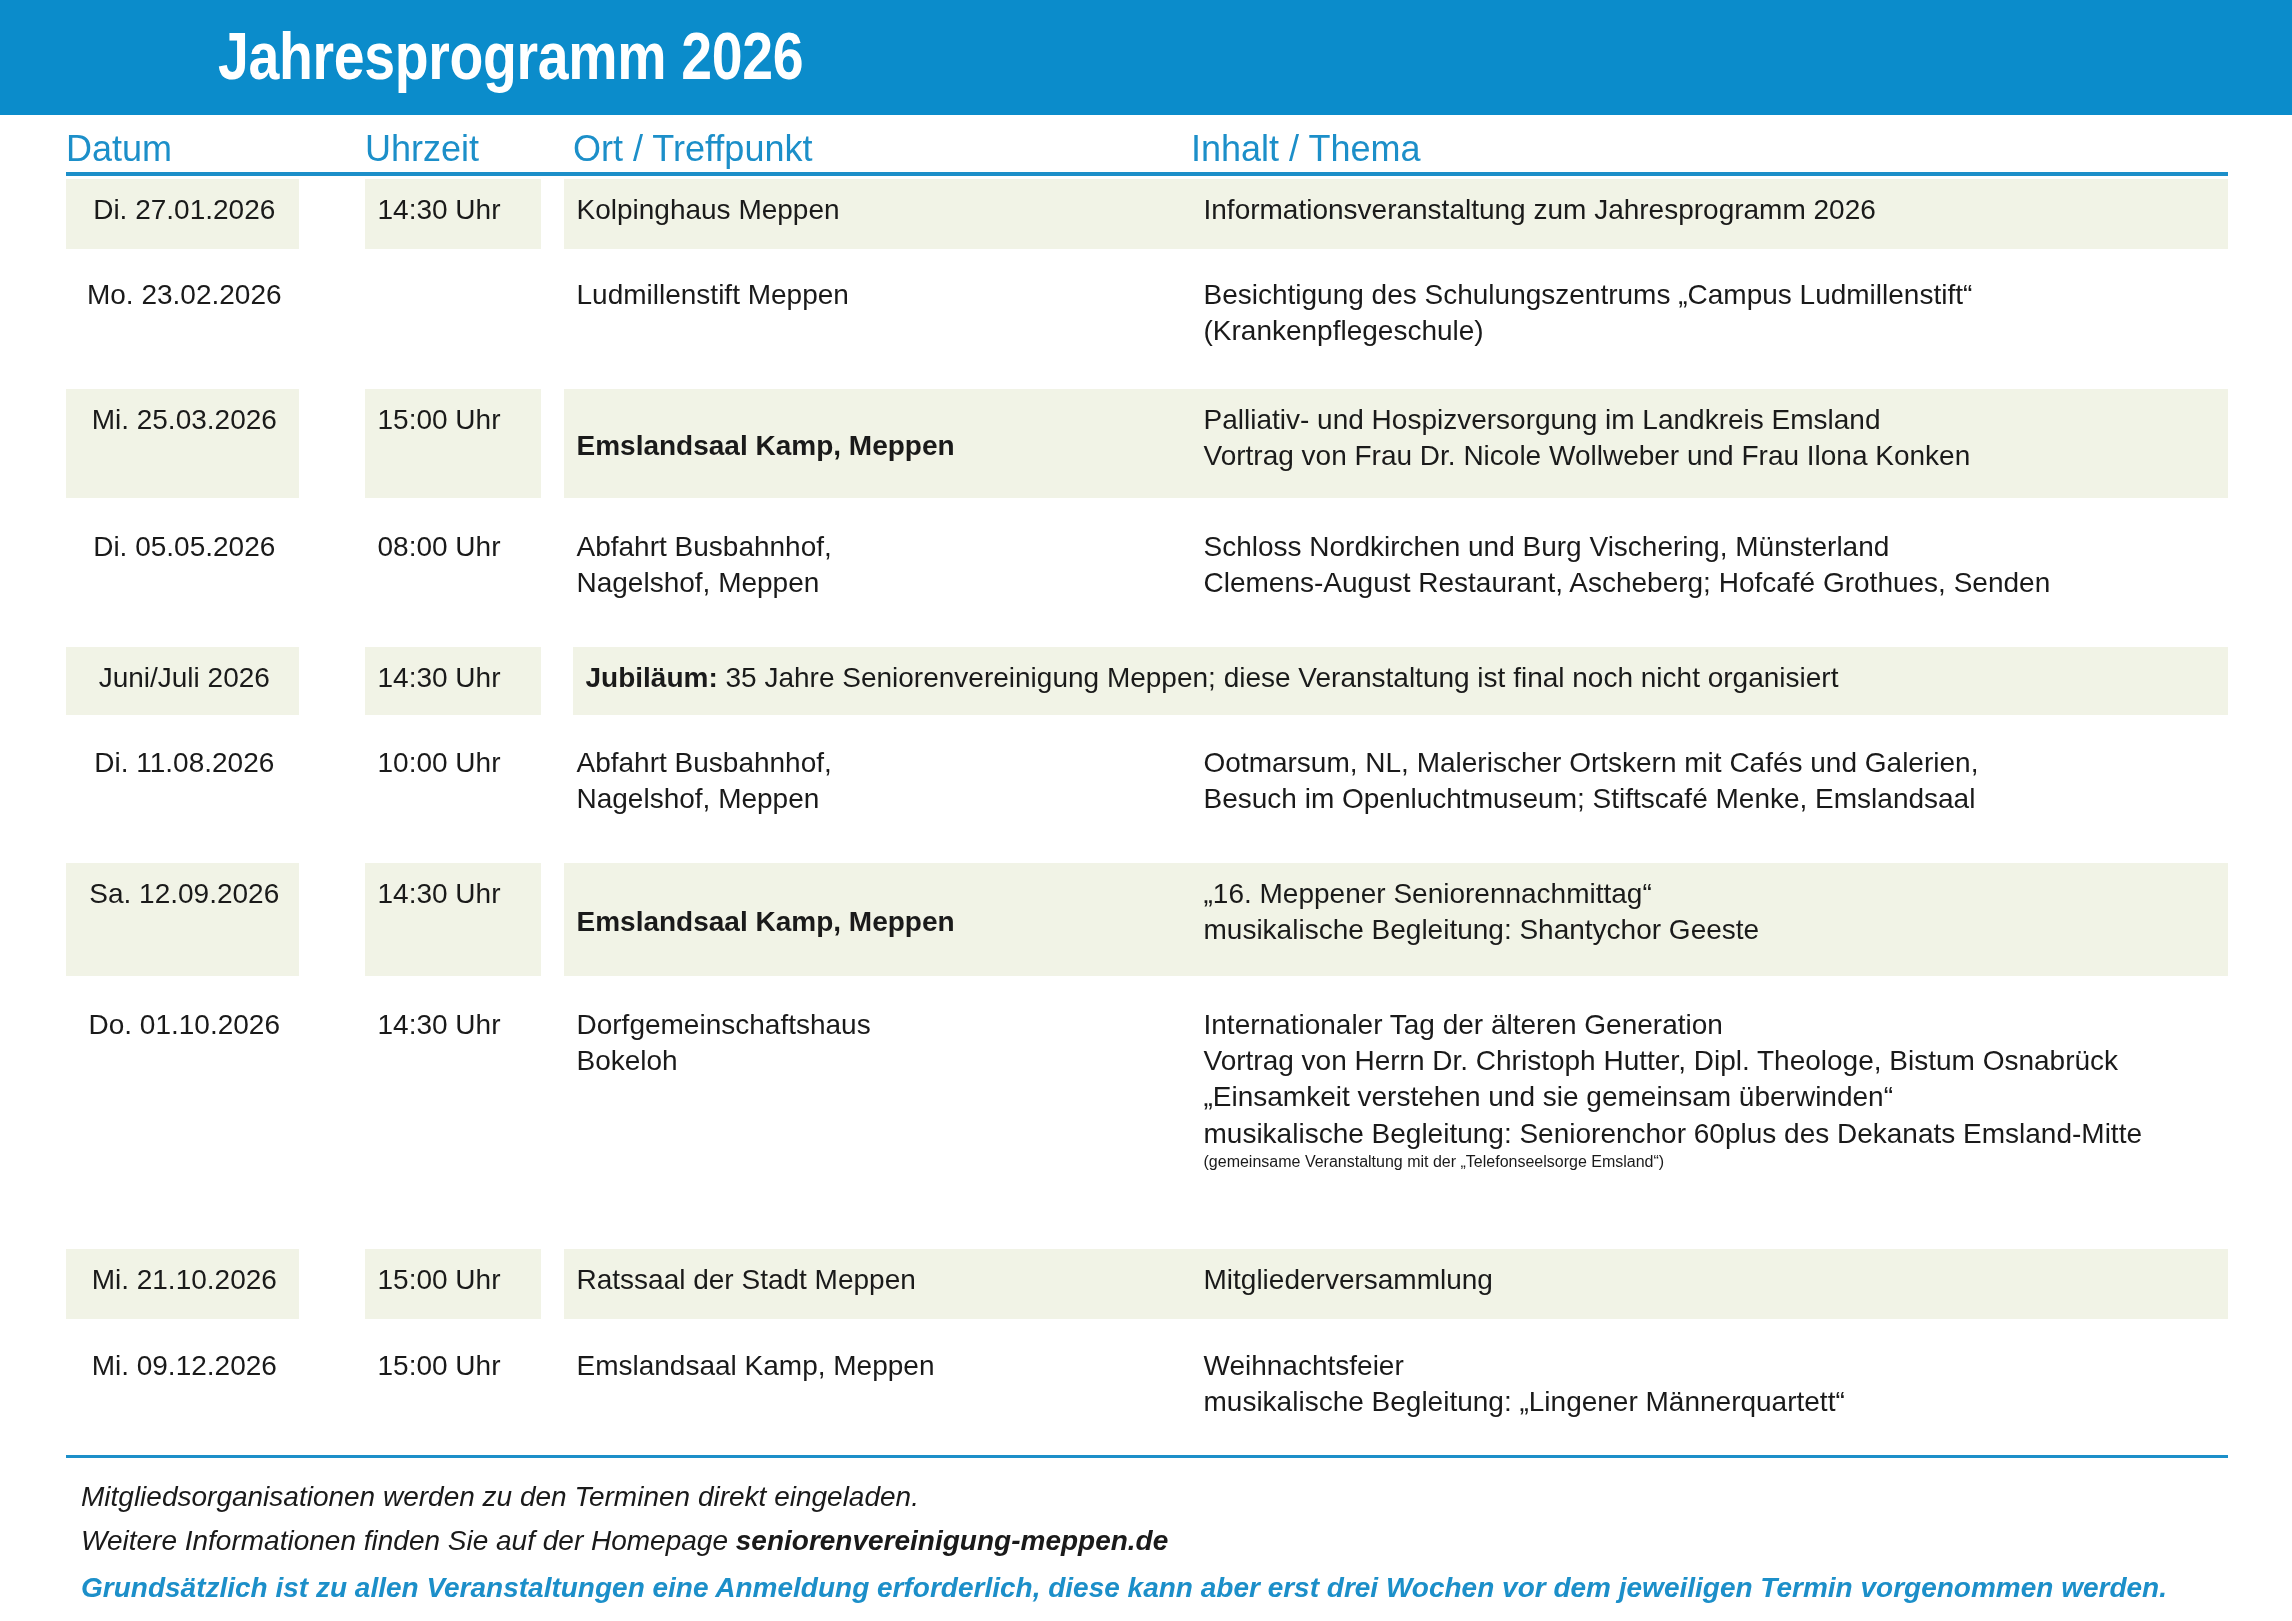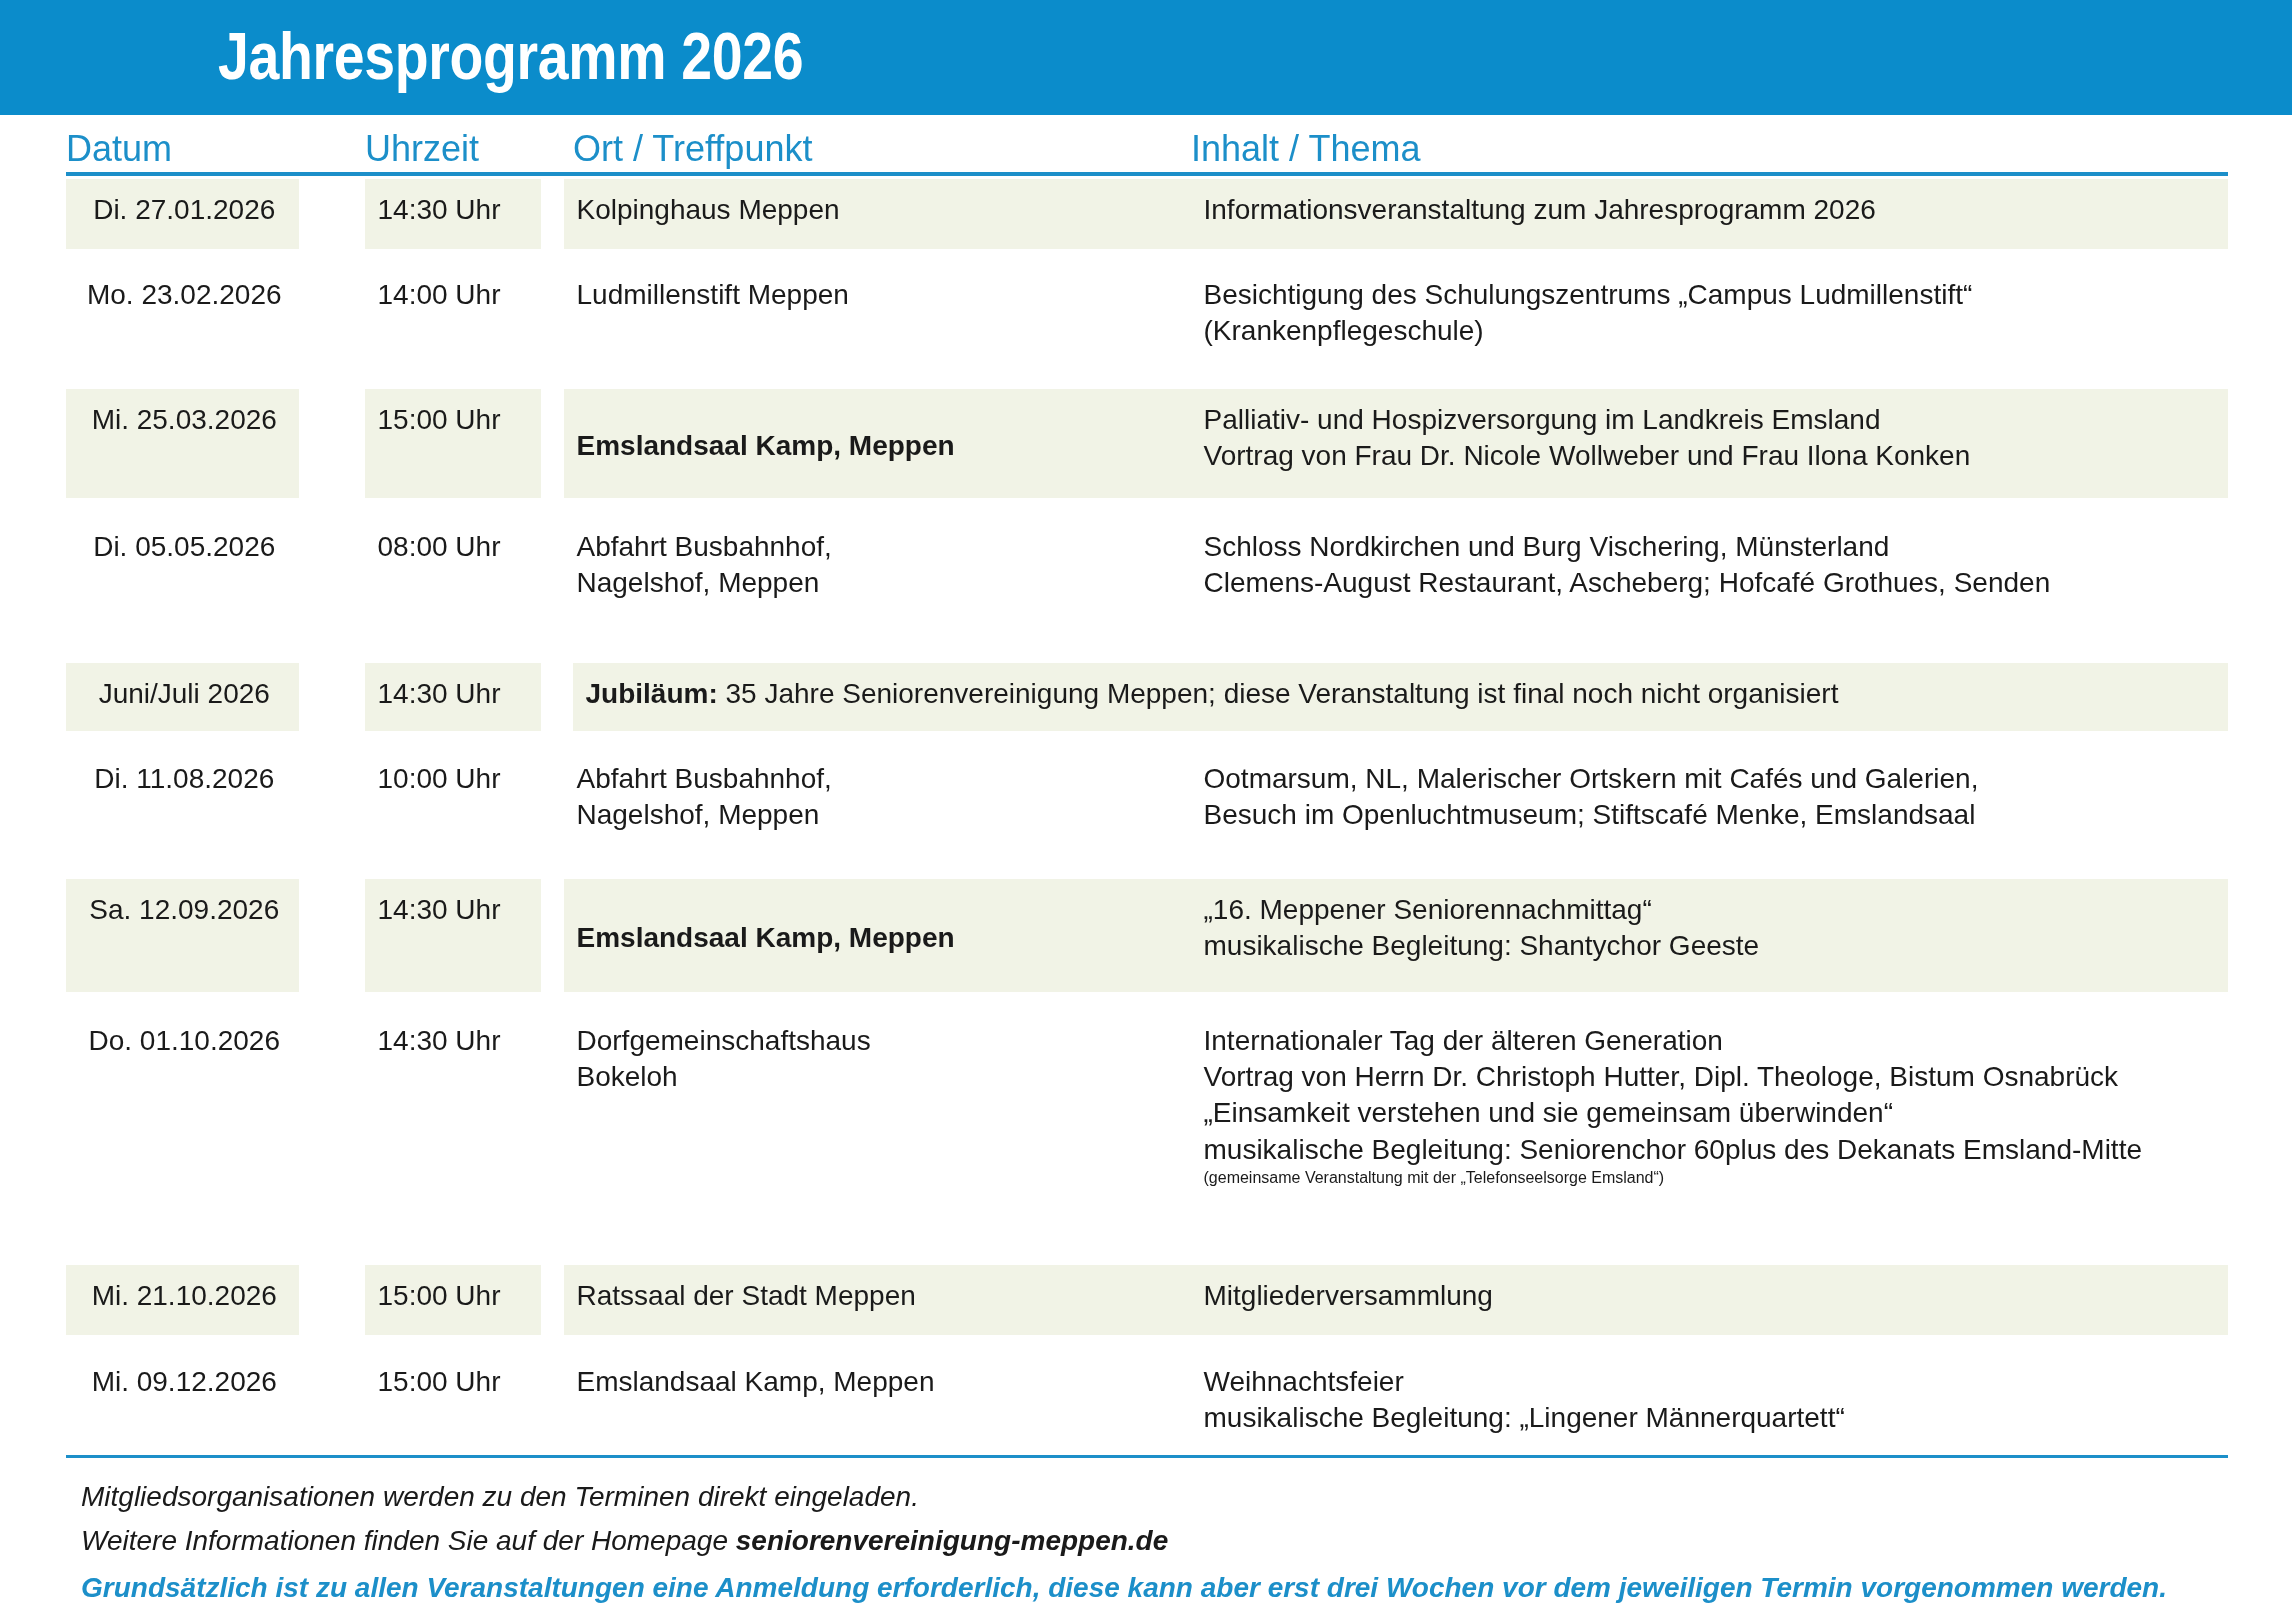--- a/index.html
+++ b/index.html
@@ -88,21 +88,20 @@
 
     <div class="row" style="height:85px;">
       <div class="cell c-date shade" style="height:70px;">Di. 27.01.2026</div>
       <div class="cell c-time shade" style="height:70px;">14:30 Uhr</div>
       <div class="cell c-loc shade" style="height:70px;">Kolpinghaus Meppen</div>
       <div class="cell c-top shade" style="height:70px;">Informationsveranstaltung zum Jahresprogramm 2026</div>
     </div>
 
     <div class="row" style="height:125px;">
       <div class="cell c-date" style="height:107px;">Mo. 23.02.2026</div>
-      <div class="cell c-time" style="height:107px;">14:00 Uhr</div>
       <div class="cell c-loc" style="height:107px;">Ludmillenstift Meppen</div>
       <div class="cell c-top" style="height:107px;">
         <div>Besichtigung des Schulungszentrums „Campus Ludmillenstift“</div>
         <div>(Krankenpflegeschule)</div>
       </div>
     </div>
 
     <div class="row" style="height:127px;">
       <div class="cell c-date shade" style="height:109px;">Mi. 25.03.2026</div>
       <div class="cell c-time shade" style="height:109px;">15:00 Uhr</div>
@@ -119,21 +118,21 @@
       <div class="cell c-loc" style="height:113px;">
         <div>Abfahrt Busbahnhof,</div>
         <div>Nagelshof, Meppen</div>
       </div>
       <div class="cell c-top" style="height:113px;">
         <div>Schloss Nordkirchen und Burg Vischering, Münsterland</div>
         <div>Clemens-August Restaurant, Ascheberg; Hofcafé Grothues, Senden</div>
       </div>
     </div>
 
-    <div class="row" style="height:85px;margin-top:16px;">
+    <div class="row" style="height:85px;">
       <div class="cell c-date shade" style="height:68px;">Juni/Juli 2026</div>
       <div class="cell c-time shade" style="height:68px;">14:30 Uhr</div>
       <div class="cell c-merge shade" style="height:68px;">
         <b class="bld">Jubiläum:</b><span> 35 Jahre Seniorenvereinigung Meppen; diese Veranstaltung ist final noch nicht organisiert</span>
       </div>
     </div>
 
     <div class="row" style="height:131px;">
       <div class="cell c-date" style="height:113px;">Di. 11.08.2026</div>
       <div class="cell c-time" style="height:113px;">10:00 Uhr</div>

